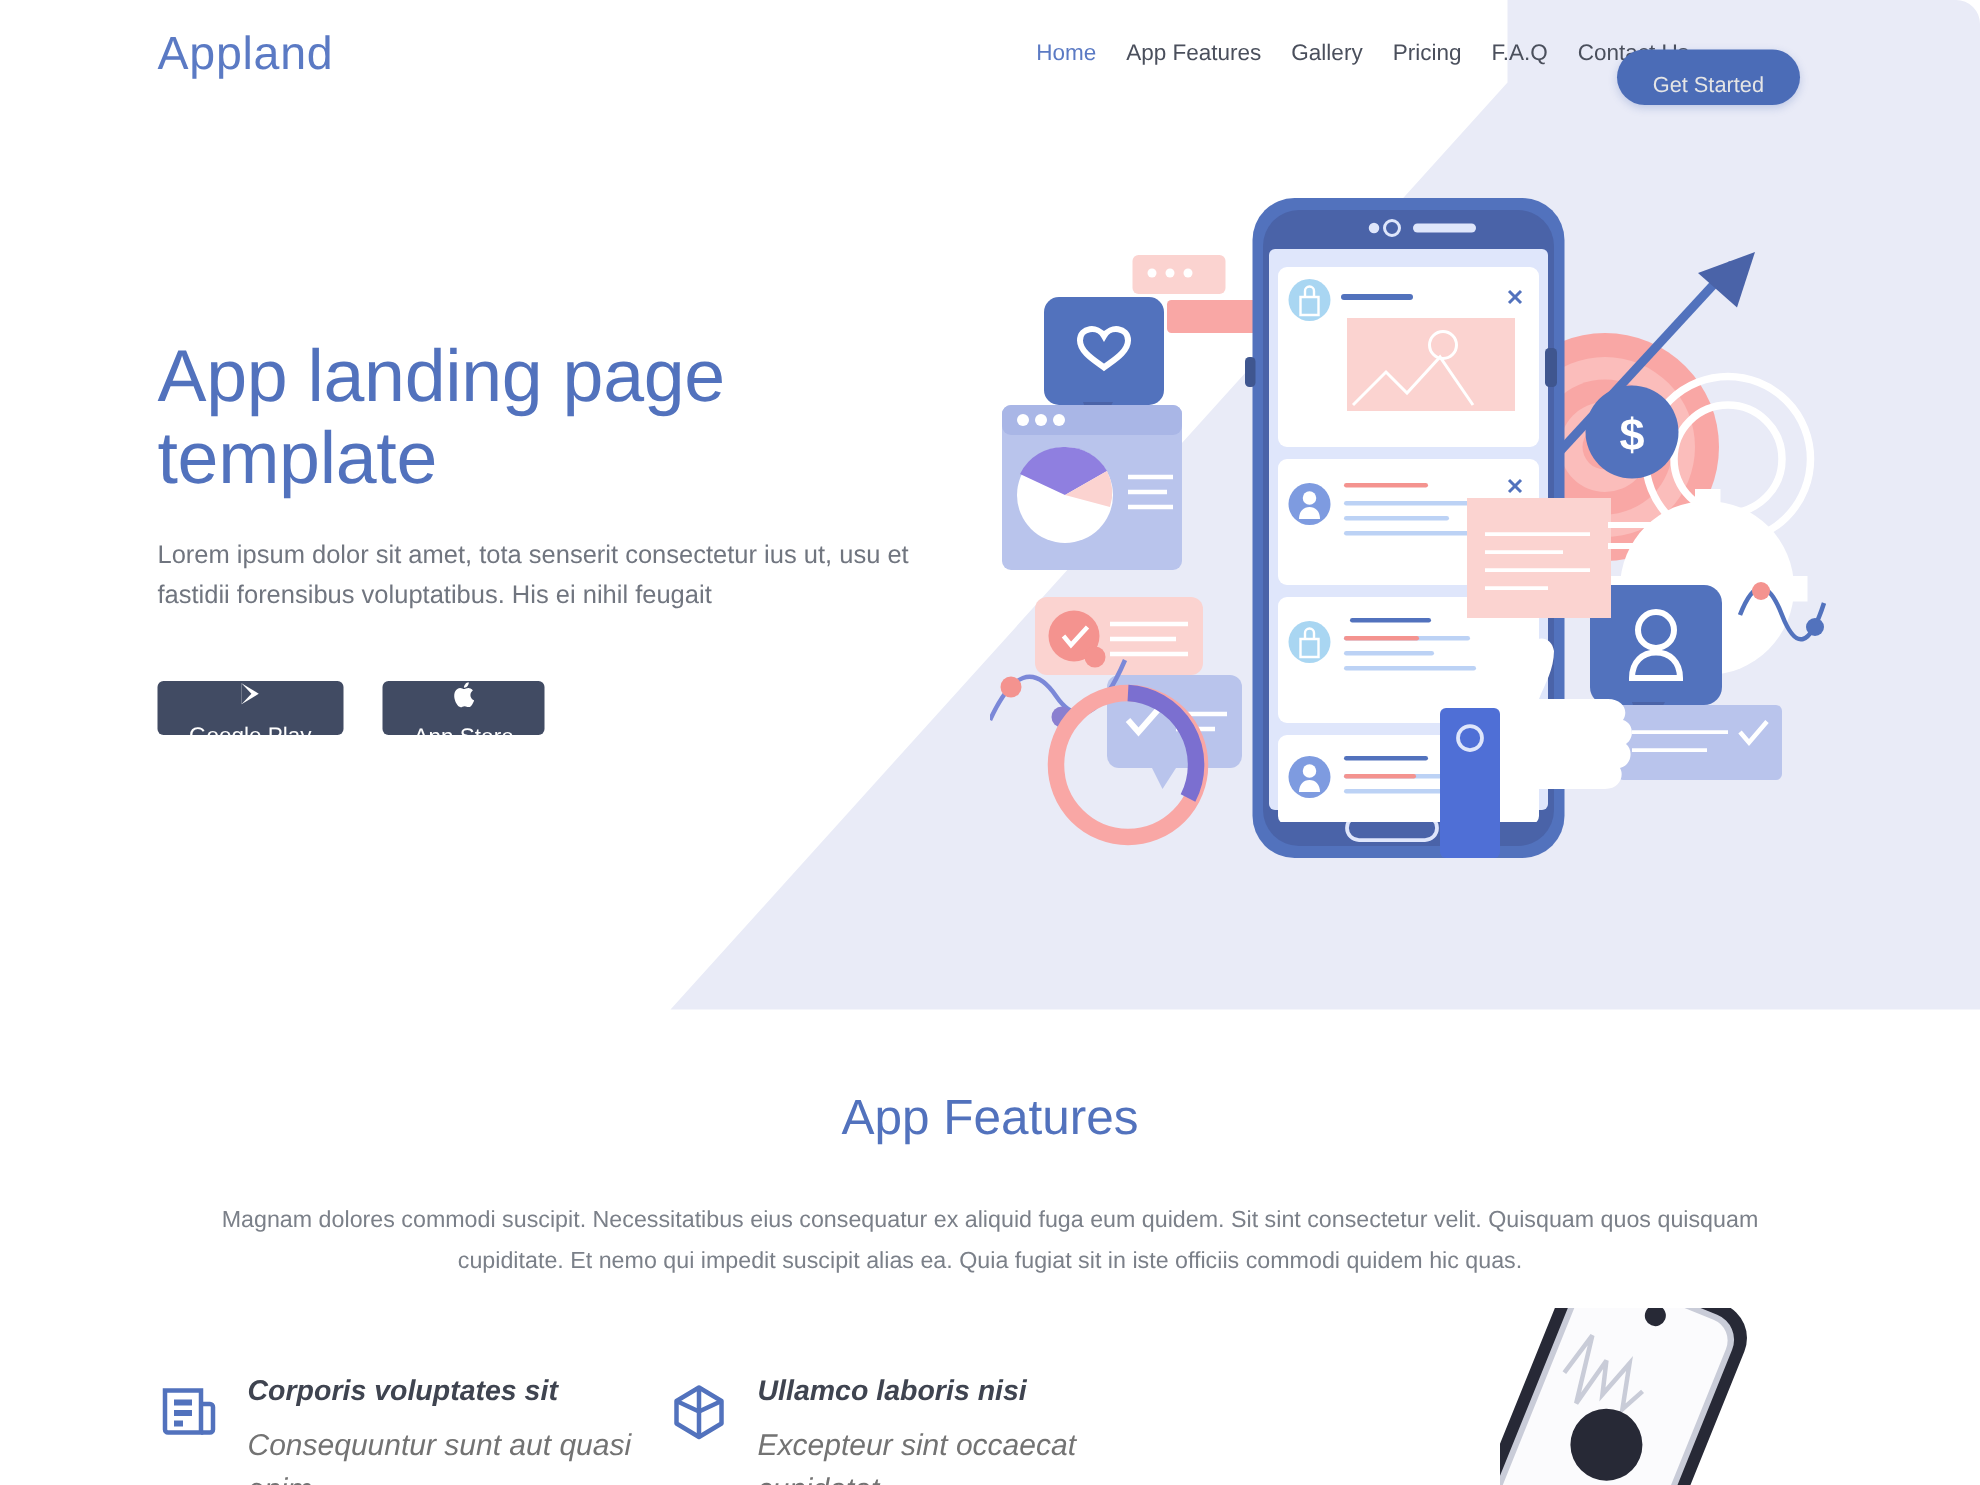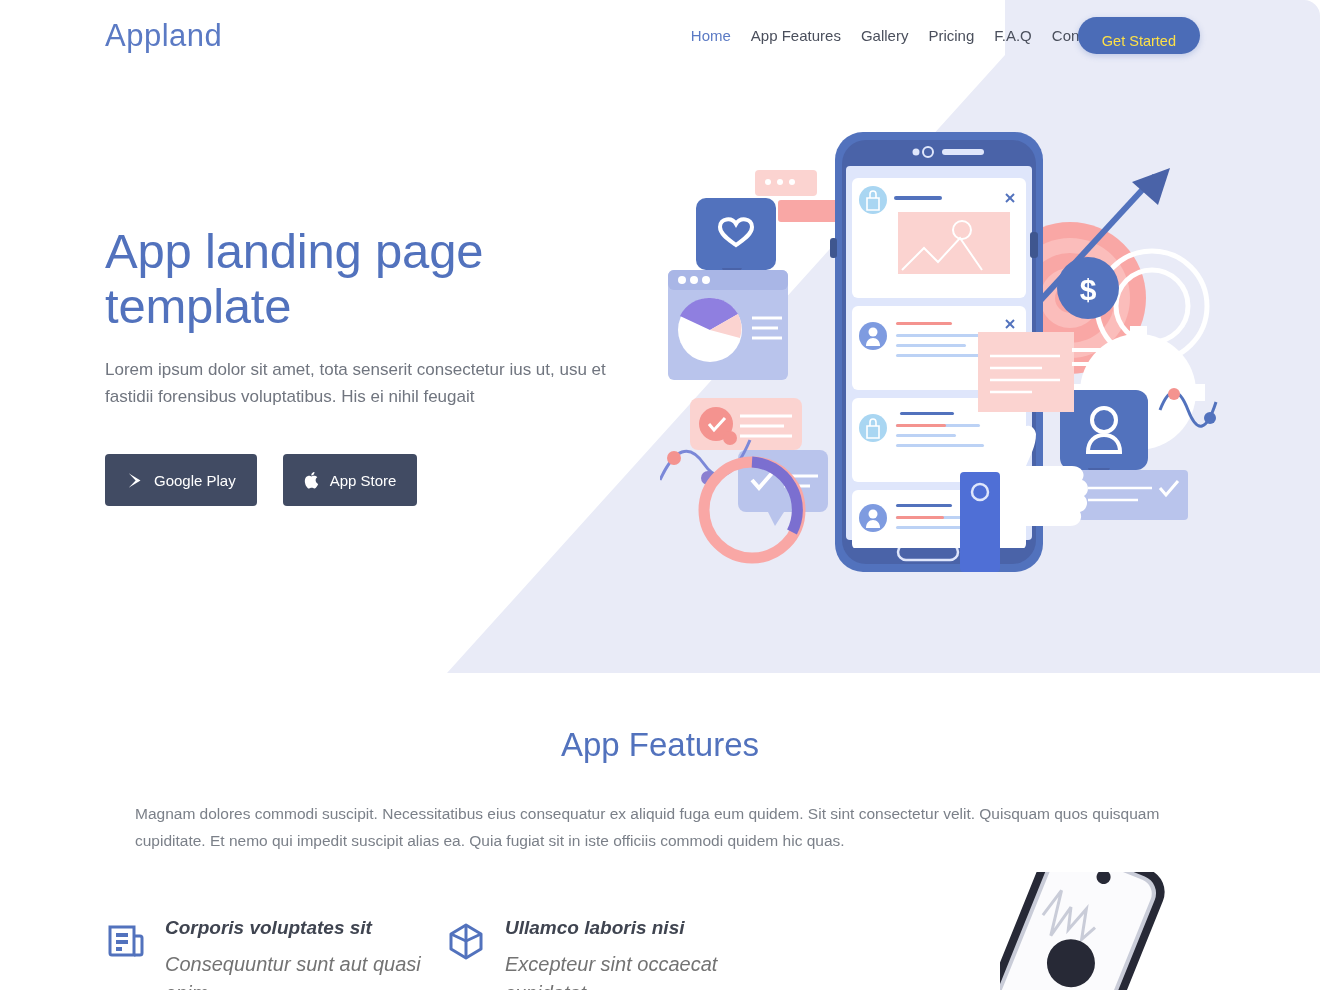--- a/index.html
+++ b/index.html
@@ -31,55 +31,55 @@
   }
   .nav {
     position: absolute; right: 194px; top: 27px;
     display: flex; align-items: center; gap: 20px;
   }
   .nav-link {
     font-size: 15px; color: #4a4f5c; text-decoration: none; white-space: nowrap;
   }
   .nav-link.active { color: #5b7ac4; }
   .get-started {
-    position: absolute; right: 120px; top: 17px;
-    background: #4b6cb7; color: #fde047; border: none; border-radius: 22px;
+    position: absolute; right: 120px; top: 33px;
+    background: #4b6cb7; color: #e5e5e5; border: none; border-radius: 22px;
     padding: 16px 24px; height: 37px; font-size: 14.5px;
     font-family: "Liberation Sans", sans-serif; cursor: pointer;
     box-shadow: 0 2px 6px rgba(75,108,183,.28);
   }
 
   
   .hero-copy { position: absolute; left: 105px; top: 224px; width: 560px; z-index: 10; }
   .hero-title {
     font-size: 49px; line-height: 1.12; color: #5272bd; font-weight: 400;
     letter-spacing: -0.2px;
   }
   .hero-sub {
     margin-top: 22px; font-size: 17px; line-height: 1.6; color: #70757f; max-width: 545px;
   }
   .hero-btns { margin-top: 44px; display: flex; gap: 26px; }
   .store-btn {
     display: inline-flex; align-items: center; gap: 11px;
     background: #414b63; color: #fff; border: none; border-radius: 4px;
-    height: 52px; padding: 0 21px; font-size: 15px; cursor: pointer;
-    font-family: "Liberation Sans", sans-serif; font-weight: 500;
+    height: 36px; padding: 0 21px; font-size: 15px; cursor: pointer;
+    font-family: "Liberation Sans", sans-serif; font-weight: 500; flex-direction: column;
   }
   .store-btn svg { display: block; }
 
   
   .hero-art { position: absolute; left: 660px; top: 120px; width: 600px; height: 480px; z-index: 5; }
 
   
   .features { position: absolute; top: 726px; left: 0; width: 1320px; z-index: 10; }
   .features-title {
     text-align: center; font-size: 33px; color: #5272bd; font-weight: 400;
   }
   .features-desc {
-    margin: 36px auto 0; width: 1050px; text-align: left;
+    margin: 36px auto 0; width: 1050px; text-align: center;
     font-size: 15.5px; line-height: 1.75; color: #7b8089;
   }
   .feature-row {
     position: absolute; top: 190px; left: 105px; width: 1110px;
     display: flex; gap: 0; font-style: italic;
   }
   .feature-item { display: flex; gap: 18px; width: 340px; align-items: flex-start; }
   .feature-ico { flex: 0 0 42px; margin-top: 4px; }
   .feature-title { font-size: 19px; color: #3f4450; font-weight: 700; line-height: 1.25; }
   .feature-text { margin-top: 10px; font-size: 20px; color: #737373; line-height: 1.45; }

